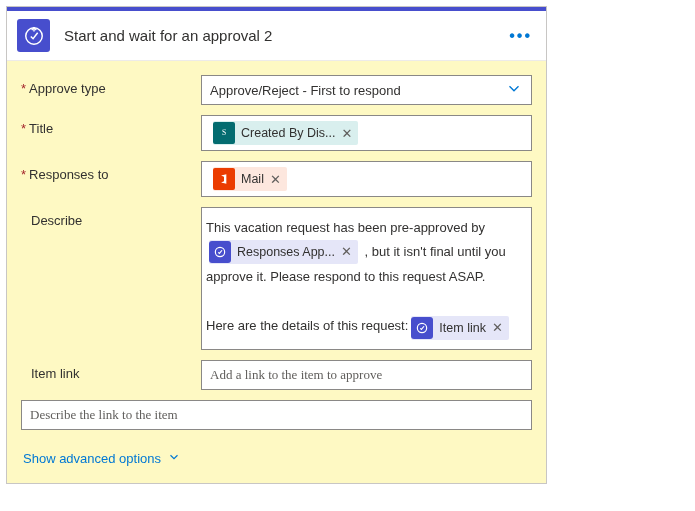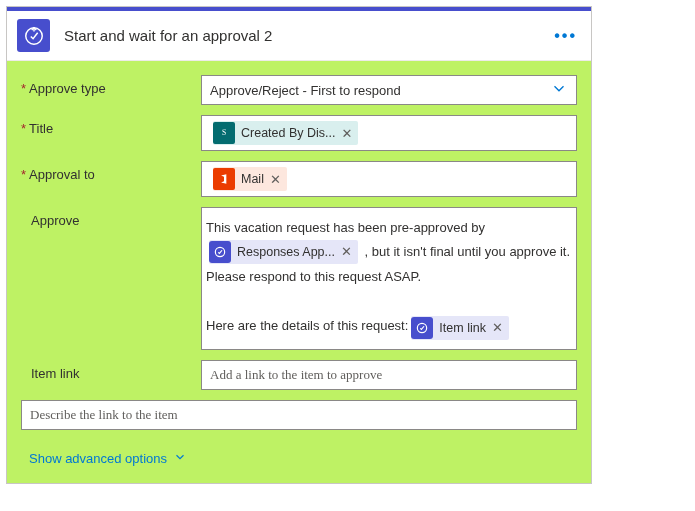--- a/index.html
+++ b/index.html
@@ -4,23 +4,23 @@
   <style>
     * { box-sizing: border-box; margin: 0; padding: 0; }
     body {
       font-family: "Segoe UI", Arial, sans-serif;
       font-size: 13px;
       color: #323130;
       background: #fff;
       padding: 6px;
     }
     .card {
-      width: 586px;
+      width: 541px;
       border: 1px solid #c8c6c4;
-      background: #bef264;
+      background: #fef9c3;
     }
     .header {
       display: flex;
       align-items: center;
       background: #fff;
       border-bottom: 1px solid #edebe9;
       border-top: 4px solid #474ecd;
       padding: 8px 12px 8px 10px;
       position: relative;
     }
@@ -130,21 +130,21 @@
     .tk-office { background: #fde7de; justify-content: space-between; }
     .tk-app { background: #e5e6f8; }
     .tk-app .tk-icon { background: #474ecd; border-radius: 3px; }
     .inline-text { display: inline; vertical-align: middle; }
     .advanced {
       display: inline-flex;
       align-items: center;
       color: #0078d4;
       font-size: 13px;
       margin-top: 10px;
-      margin-left: 8px;
+      margin-left: 2px;
       cursor: pointer;
       gap: 6px;
     }
     .field input[type=text]{
       border: none; outline: none; width: 100%; font-family: Liberation Serif, serif; font-size: 13px;
       background: transparent;
     }
     .field input[type=text]::placeholder { color: #605e5c; }
   </style>
 </head>
@@ -194,39 +194,39 @@
               </svg>
           </span>
           <span>Created By Dis...</span>
           <span class="tk-close">✕</span>
         </span>
       </div>
     </div>
 
     <div class="row">
       <div class="label">
-        <span class="label-inner req">Approval to</span>
+        <span class="label-inner req">Responses to</span>
       </div>
       <div class="field">
         <span class="token tk-office">
           <span class="tk-icon">
             <svg width="14" height="14" viewBox="0 0 24 24">
                 <rect width="24" height="24" rx="3" fill="#eb3c00"></rect>
                 <path d="M7 6 L16 4 L16 20 L7 18 L12 16 L12 8 Z" fill="#fff"></path>
               </svg>
           </span>
           <span>Mail</span>
           <span class="tk-close">✕</span>
         </span>
       </div>
     </div>
 
     <div class="row">
       <div class="label">
-        <span class="label-inner">Approve</span>
+        <span class="label-inner">Describe</span>
       </div>
       <div class="field textarea">
         <span class="para1">
           <span class="inline-text">This vacation request has been pre-approved by</span>
           <span class="token tk-app">
             <span class="tk-icon">
               <svg width="14" height="14" viewBox="0 0 24 24" fill="none" stroke="#fff" stroke-width="2">
                   <circle cx="12" cy="12" r="8"></circle>
                   <path d="M9 12.5 L11 14.5 L15.5 9"></path>
                 </svg>

